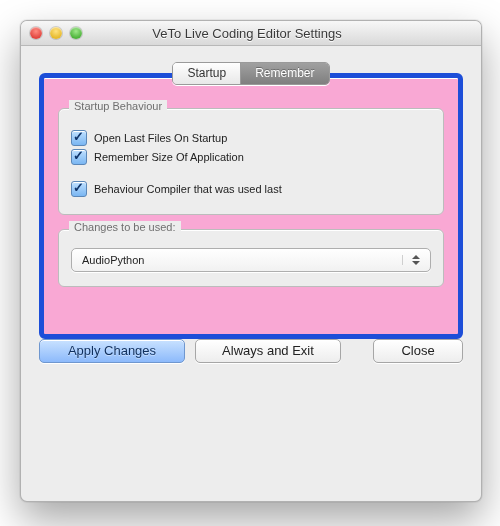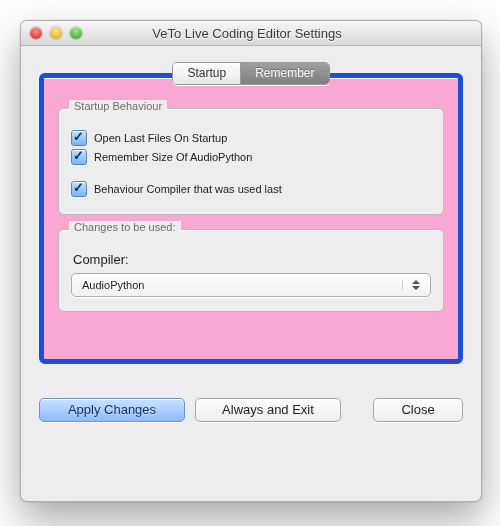--- a/index.html
+++ b/index.html
@@ -188,21 +188,20 @@
     width: 0; height: 0;
     border-left: 4px solid transparent;
     border-right: 4px solid transparent;
   }
   .arrow-up { border-bottom: 4px solid #555; margin-bottom: 2px;}
   .arrow-down { border-top: 4px solid #555; }
 
   .button-row {
     display: flex;
     gap: 10px;
-    margin-top: 34px;
     justify-content: flex-start;
   }
   .btn {
     height: 22px;
     padding: 0 14px;
     border: 1px solid #a6a6a6;
     border-radius: 5px;
     background: linear-gradient(#ffffff, #ededed);
     box-shadow: 0 1px 0 #fff, inset 0 1px 0 #fff;
     font-size: 13px;
@@ -250,35 +249,34 @@
 
         <div class="groupbox">
           <div class="legend">Startup Behaviour</div>
 
           <div class="chk-row">
             <div class="chk checked"></div>
             <span class="chk-label">Open Last Files On Startup</span>
           </div>
           <div class="chk-row">
             <div class="chk checked"></div>
-            <span class="chk-label">Remember Size Of AudioPython</span>
+            <span class="chk-label">Remember Size Of Application</span>
           </div>
 
           <div class="gap8"></div>
 
           <div class="chk-row">
             <div class="chk checked"></div>
             <span class="chk-label">Behaviour Compiler that was used last</span>
           </div>
         </div>
 
         <div class="groupbox">
           <div class="legend">Changes to be used:</div>
 
-          <div class="field-label">Compiler:</div>
 
           <div class="popup">
             <span>AudioPython</span>
             <span class="arrows">
               <span class="arrow-up"></span>
               <span class="arrow-down"></span>
             </span>
           </div>
         </div>
 

